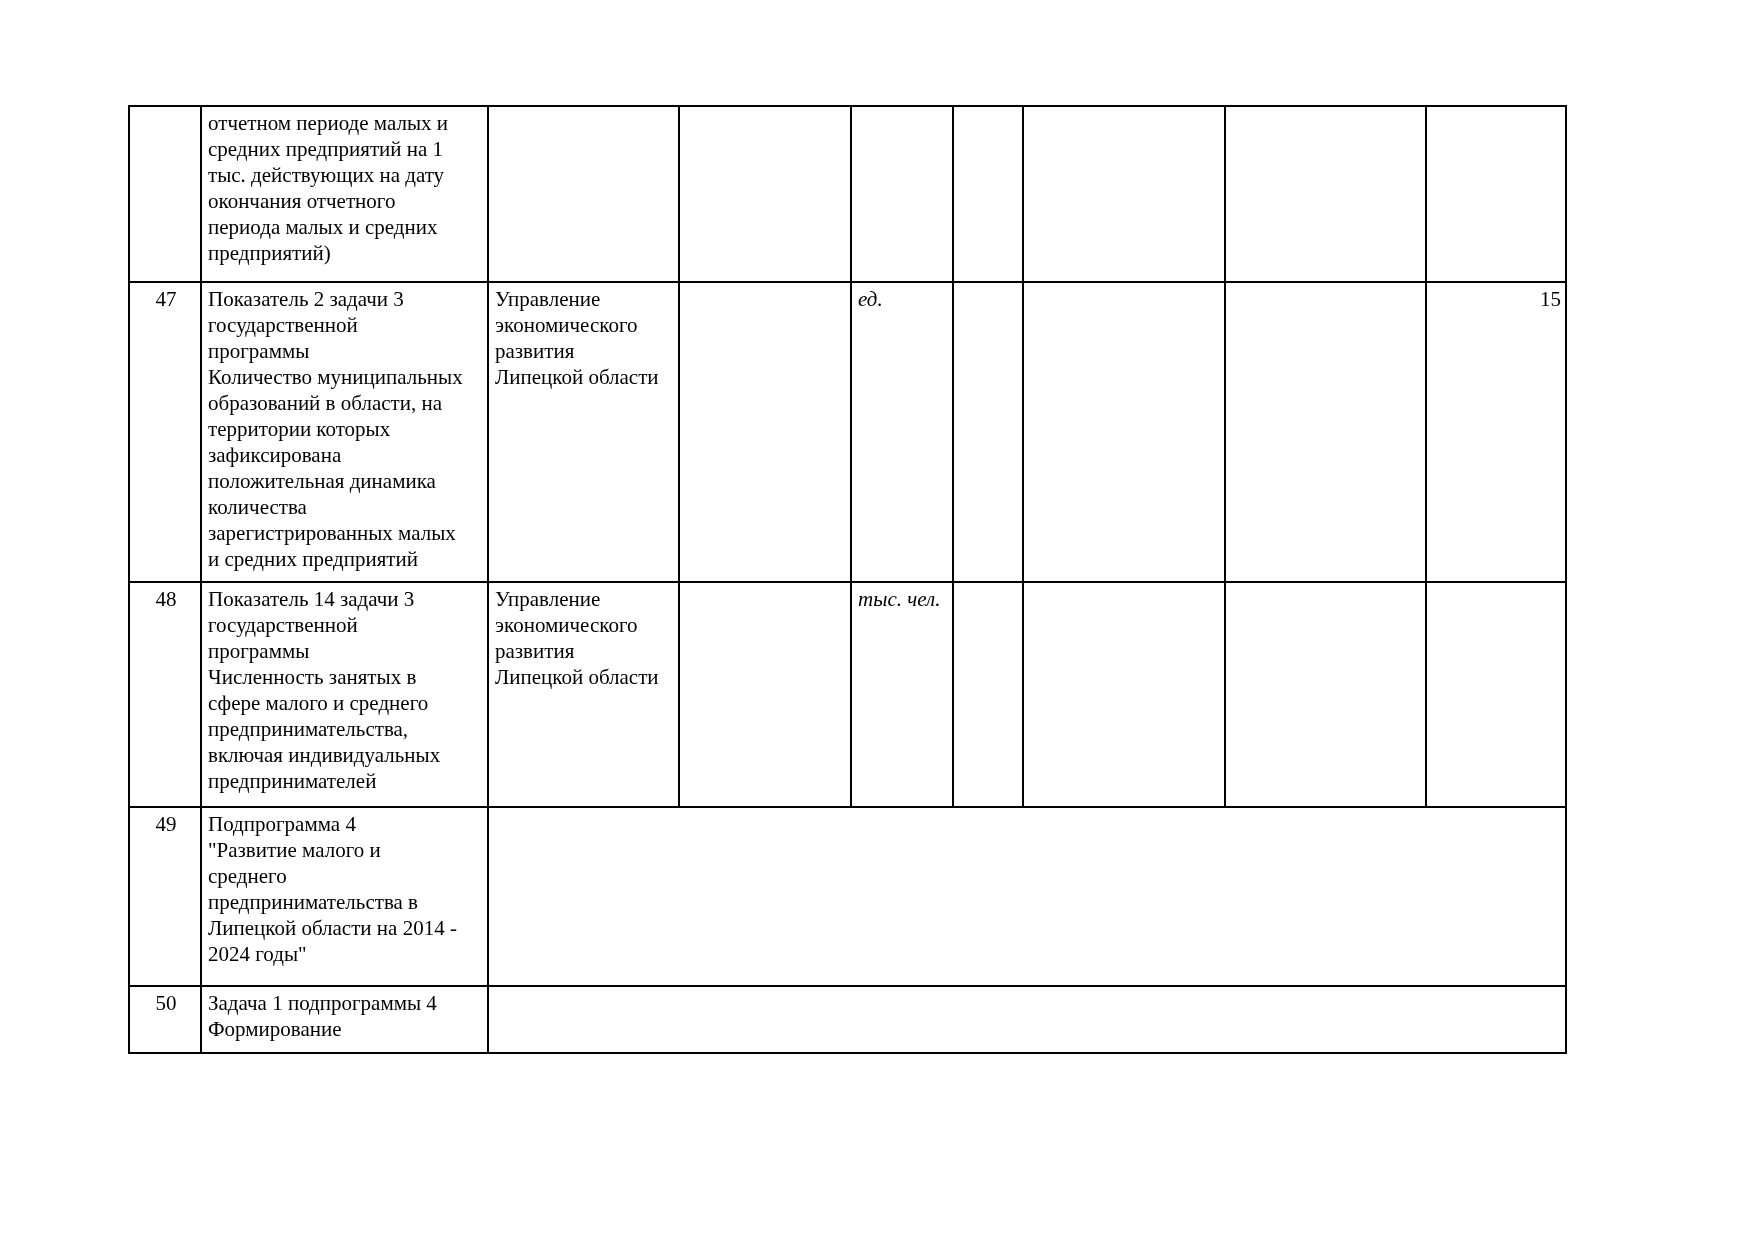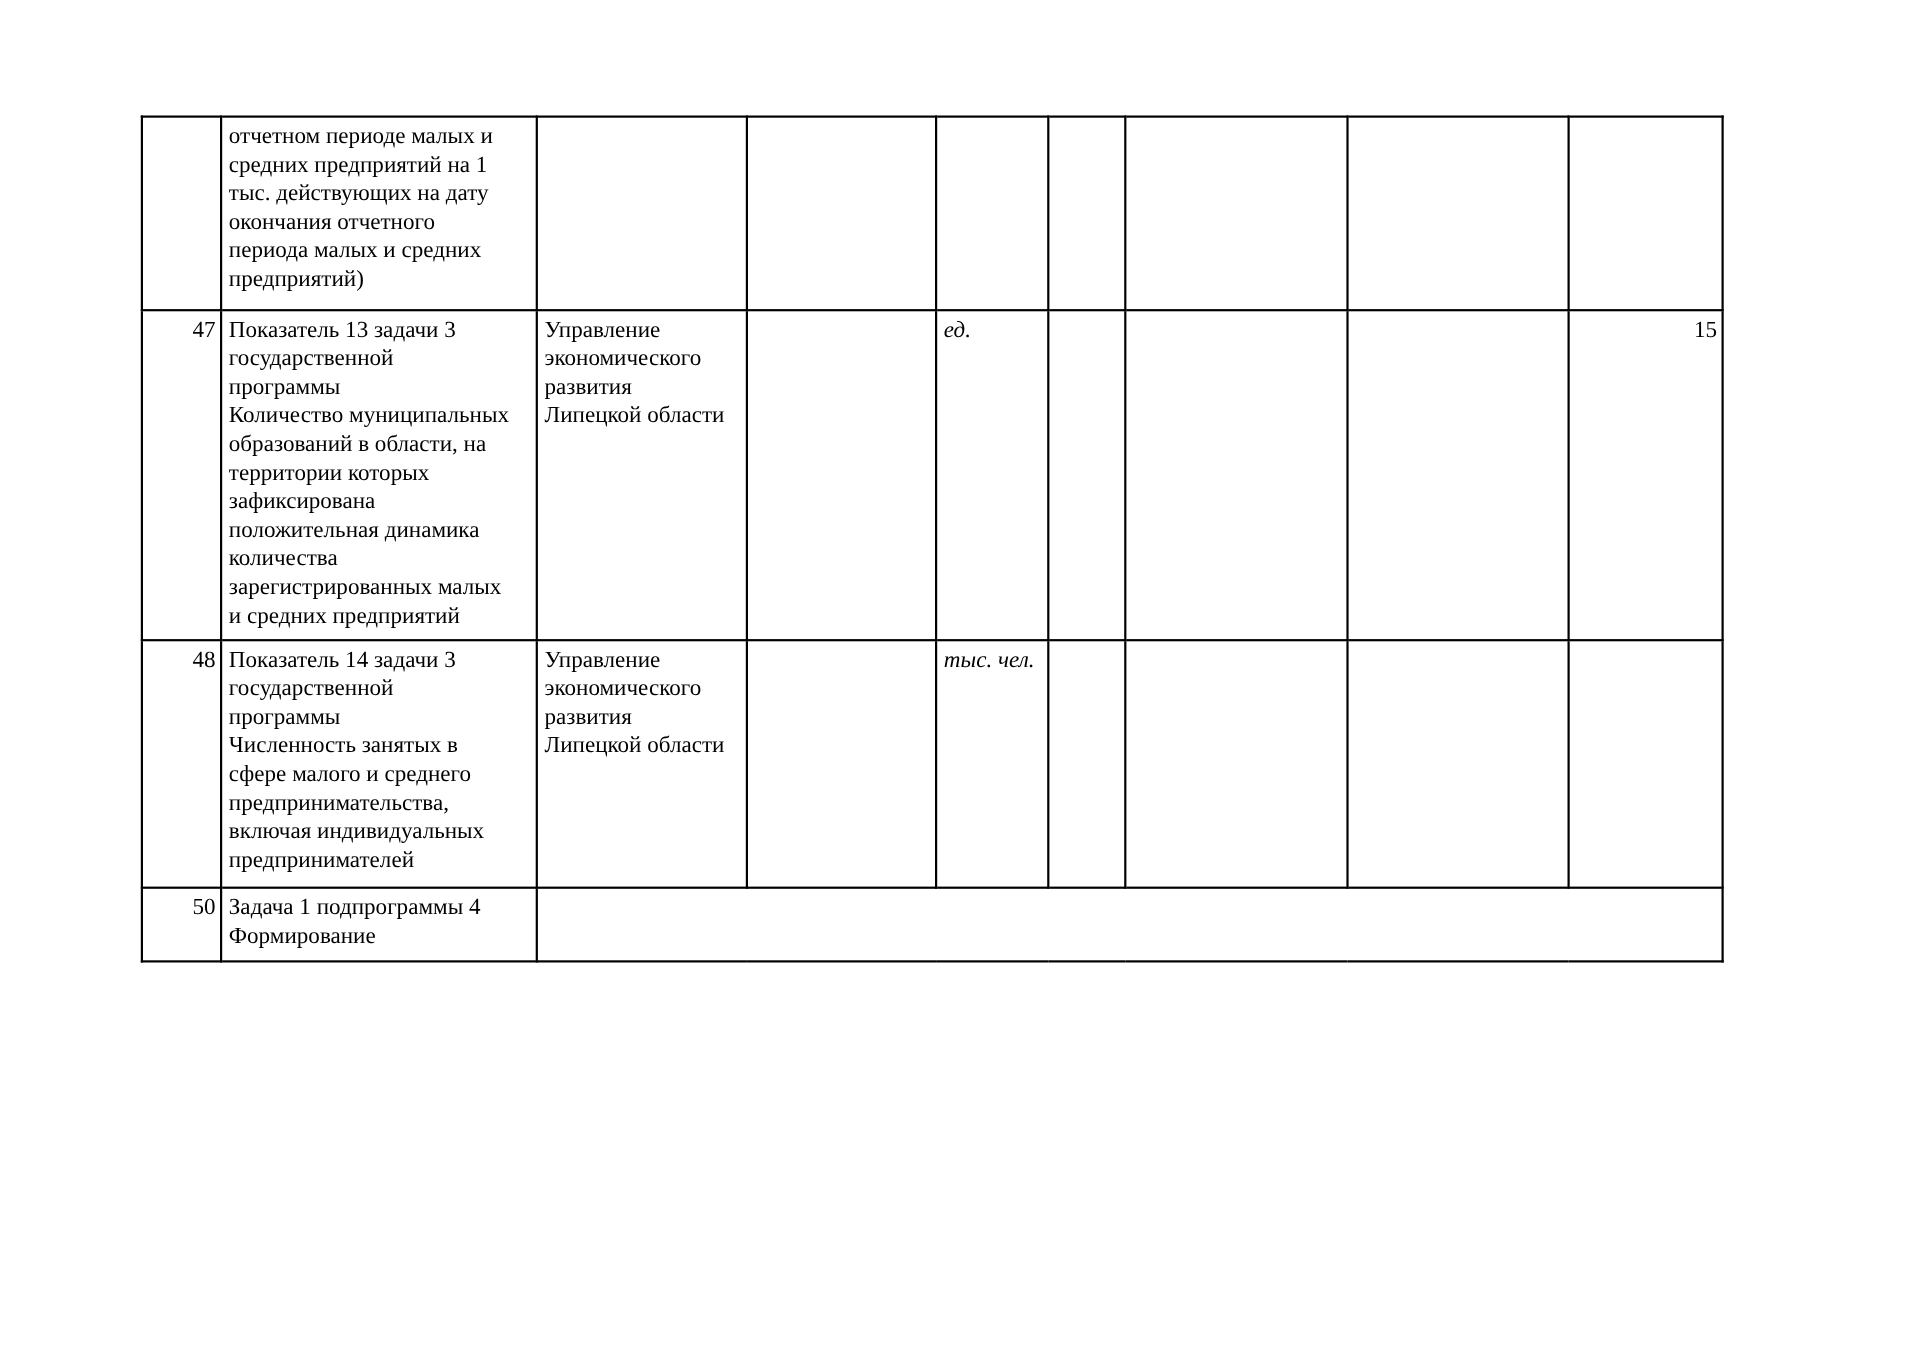--- a/index.html
+++ b/index.html
@@ -32,21 +32,21 @@
   table.doc-table td {
     border: 2px solid #000000;
     vertical-align: top;
     padding: 3px 4px 3px 6px;
     font-size: 21px;
     line-height: 26px;
     white-space: pre-line;
     overflow: hidden;
   }
   td.num {
-    text-align: right;
+    text-align: center;
     padding-left: 2px;
     padding-right: 2px;
   }
   td.unit {
     padding-left: 5px;
     padding-right: 2px;
     font-style: italic;
   }
   td.val {
     text-align: right;
@@ -88,21 +88,21 @@
       <td></td>
       <td class="unit"></td>
       <td></td>
       <td></td>
       <td></td>
       <td class="val"></td>
     </tr>
 
     <tr class="r1">
       <td class="num">47</td>
-      <td class="desc">Показатель 13 задачи 3
+      <td class="desc">Показатель 2 задачи 3
 государственной
 программы
 Количество муниципальных
 образований в области, на
 территории которых
 зафиксирована
 положительная динамика
 количества
 зарегистрированных малых
 и средних предприятий</td>
@@ -133,20 +133,30 @@
 развития
 Липецкой области</td>
       <td></td>
       <td class="unit">тыс. чел.</td>
       <td></td>
       <td></td>
       <td></td>
       <td class="val"></td>
     </tr>
 
+    <tr class="r3">
+      <td class="num">49</td>
+      <td class="desc">Подпрограмма 4
+"Развитие малого и
+среднего
+предпринимательства в
+Липецкой области на 2014 -
+2024 годы"</td>
+      <td colspan="7"></td>
+    </tr>
 
     <tr class="r4">
       <td class="num">50</td>
       <td class="desc">Задача 1 подпрограммы 4
 Формирование</td>
       <td colspan="7"></td>
     </tr>
   </tbody>
     </table>
 </div>

